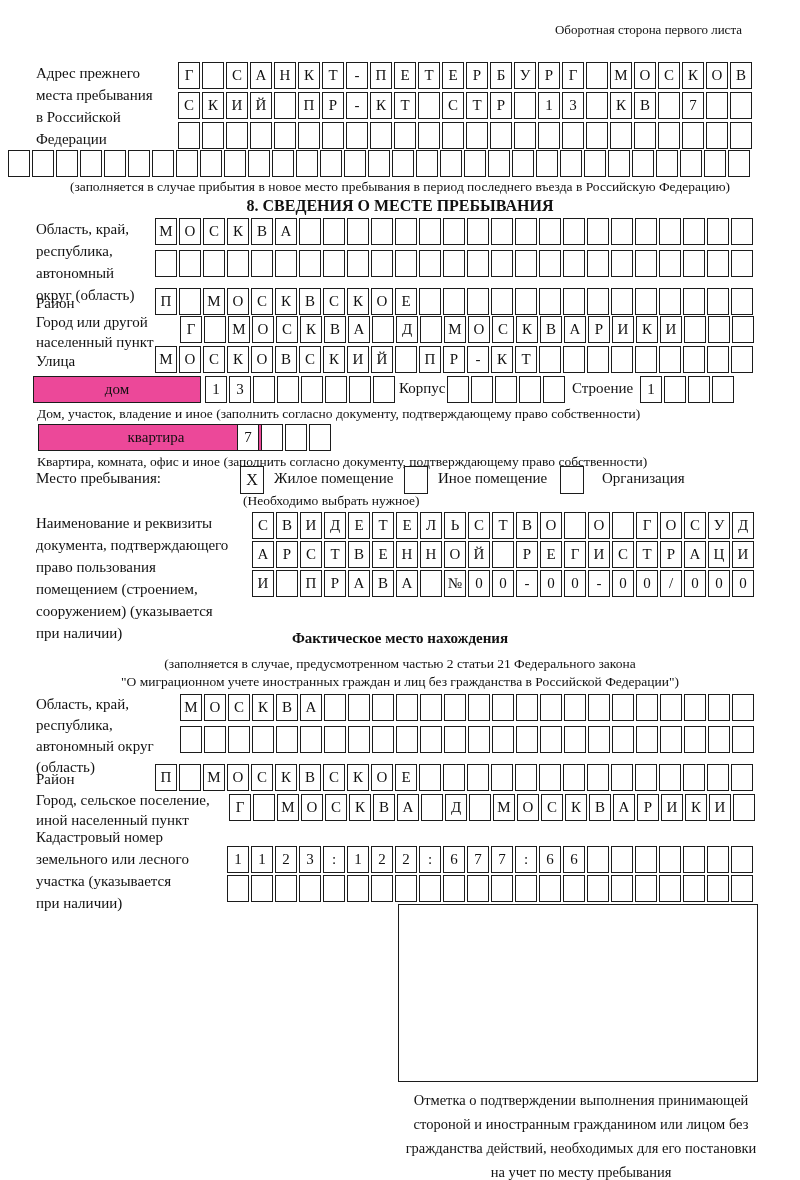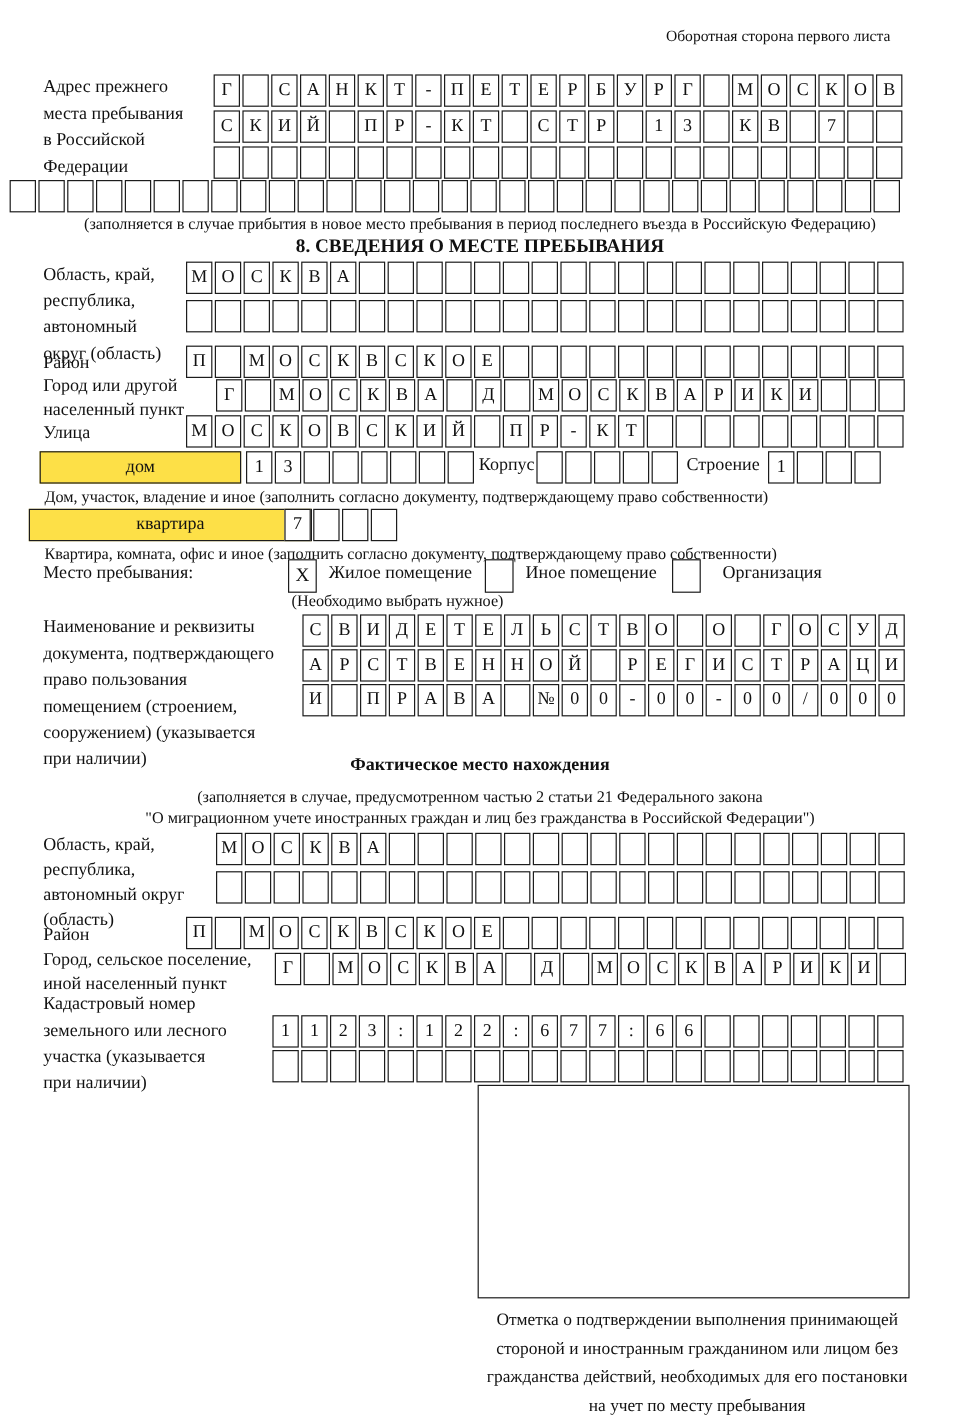--- a/index.html
+++ b/index.html
@@ -14,21 +14,21 @@
   .cap{position:absolute;font-size:13.5px;white-space:nowrap;}
   .center{left:0;width:800px;text-align:center;white-space:nowrap;}
   .title{position:absolute;font-weight:bold;font-size:16px;}
   .boxrow{position:absolute;display:flex;gap:2px;}
   .cell{
     width:22px;height:27px;box-sizing:border-box;border:1.6px solid #1c1c1c;
     text-align:center;font-size:15px;line-height:24px;background:#fff;flex:0 0 22px;
   }
   .fieldrect{
     position:absolute;height:27px;box-sizing:border-box;border:1.6px solid #1c1c1c;
-    text-align:center;font-size:15px;line-height:24px;background:#fde047;
+    text-align:center;font-size:15px;line-height:24px;background:#ec4899;
   }
   .cb{
     position:absolute;width:24px;height:28px;box-sizing:border-box;border:1.6px solid #1c1c1c;
     text-align:center;font-size:16px;line-height:25px;background:#fff;
   }
   .opt{position:absolute;font-size:15px;white-space:nowrap;}
   .stampbox{position:absolute;box-sizing:border-box;border:1.7px solid #1c1c1c;background:#fff;}
   .stampnote{position:absolute;font-size:14.5px;line-height:24px;text-align:center;}
 </style>
 </head>
@@ -330,21 +330,21 @@
     </div>
   <div class="opt" style="left:572px;top:380px;">Строение</div>
   <div class="boxrow" style="left:640px;top:376px;">
       <span class="cell">1</span>
       <span class="cell"></span>
       <span class="cell"></span>
       <span class="cell"></span>
     </div>
   <div class="cap" style="left:37px;top:406px;">Дом, участок, владение и иное (заполнить согласно документу, подтверждающему право собственности)</div>
 
-  <div class="fieldrect" style="left:24px;top:424px;width:236px;">квартира</div>
+  <div class="fieldrect" style="left:38px;top:424px;width:236px;">квартира</div>
   <div class="boxrow" style="left:237px;top:424px;">
       <span class="cell">7</span>
       <span class="cell"></span>
       <span class="cell"></span>
       <span class="cell"></span>
     </div>
   <div class="cap" style="left:37px;top:454px;">Квартира, комната, офис и иное (заполнить согласно документу, подтверждающему право собственности)</div>
 
   <div class="opt" style="left:36px;top:470px;">Место пребывания:</div>
   <span class="cb" style="left:240px;top:466px;">X</span>

